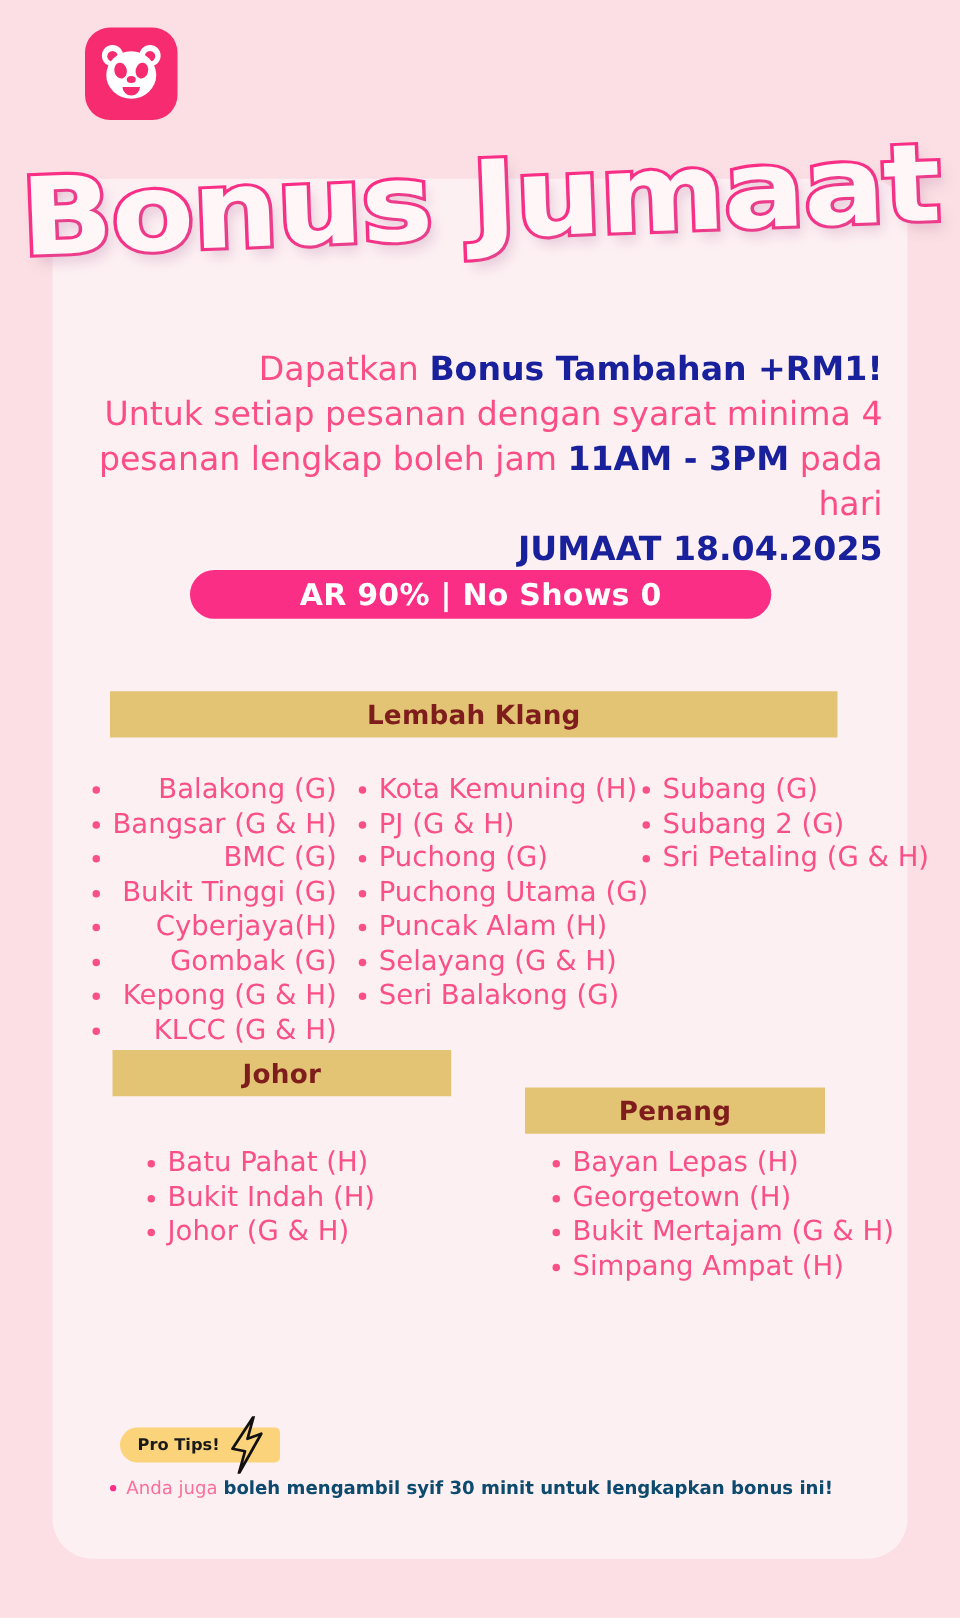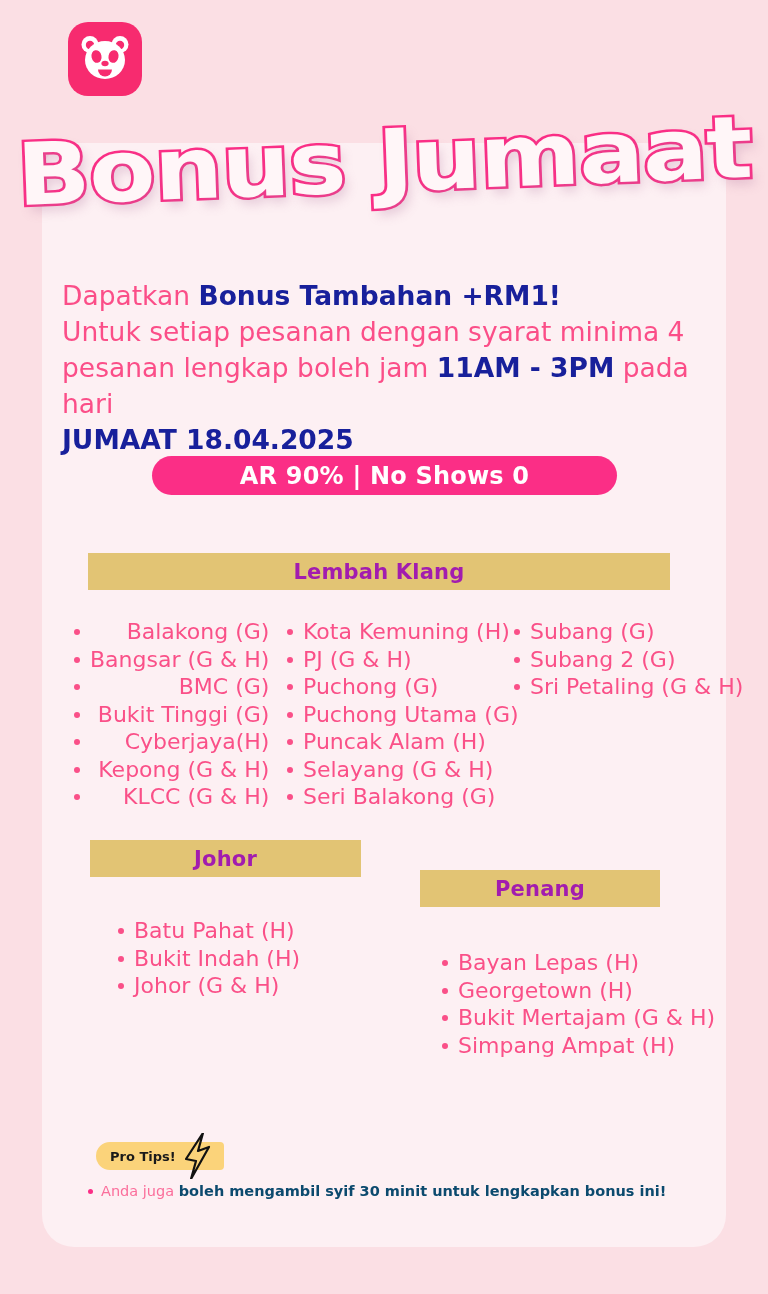--- a/index.html
+++ b/index.html
@@ -42,21 +42,21 @@
     color:#FFF6F8;
     transform:rotate(-2.2deg) scaleX(1.12);
     -webkit-text-stroke:5px #FB2E86;
     paint-order:stroke fill;
     text-shadow:4px 7px 10px rgba(180,120,160,.30);
   }
 
   
   .copy {
     position:absolute; left:62px; top:278px; width:644px;
-    text-align:left;
+    text-align:right;
     font-size:26.5px; line-height:36px;
     color:#FB4E88;
     font-family:"DejaVu Sans", sans-serif;
   }
   .copy b { color:#18209B; font-weight:bold; }
   .copy .navy { color:#18209B; font-weight:bold; }
 
   
   .pill {
     position:absolute; left:152px; top:456px;
@@ -66,21 +66,21 @@
     color:#fff; font-weight:bold; font-size:24px;
     display:flex; align-items:center; justify-content:center;
     font-family:"DejaVu Sans", sans-serif;
     letter-spacing:.2px;
   }
 
   
   .goldbar {
     position:absolute;
     background:#E2C474;
-    color:#a21caf; font-weight:bold; font-size:21px;
+    color:#7f1d1d; font-weight:bold; font-size:21px;
     display:flex; align-items:center; justify-content:center;
     font-family:"DejaVu Sans", sans-serif;
     letter-spacing:.2px;
   }
   #bar-klang  { left:88px;  top:553px; width:582px; height:37px; }
   #bar-johor  { left:90px;  top:840px; width:271px; height:37px; }
   #bar-penang { left:420px; top:870px; width:240px; height:37px; }
 
   
   .col { position:absolute; }
@@ -97,21 +97,21 @@
   .col li::before {
     content:"";
     position:absolute; left:2px; top:11px;
     width:6px; height:6px; border-radius:50%;
     background:#FA5088;
   }
   #klang-c1 { left:72px;  top:618px;text-align:right; }
   #klang-c2 { left:285px; top:618px; }
   #klang-c3 { left:512px; top:618px; }
   #johor-list  { left:116px; top:917px; }
-  #penang-list { left:440px; top:917px;margin-top:32px; }
+  #penang-list { left:440px; top:917px; }
 
   
   .protips {
     position:absolute; left:96px; top:1142px;
     height:28px;
   }
   .protips .tag {
     position:relative;
     display:flex; align-items:center;
     height:28px; padding:0 48px 0 14px;
@@ -174,20 +174,21 @@
 
   <div class="pill">AR 90% | No Shows 0</div>
 
   <div class="goldbar" id="bar-klang">Lembah Klang</div>
   <ul class="col" id="klang-c1">
       <li>Balakong (G)</li>
       <li>Bangsar (G &amp; H)</li>
       <li>BMC (G)</li>
       <li>Bukit Tinggi (G)</li>
       <li>Cyberjaya(H)</li>
+      <li>Gombak (G)</li>
       <li>Kepong (G &amp; H)</li>
       <li>KLCC (G &amp; H)</li>
     </ul>
   <ul class="col" id="klang-c2">
       <li>Kota Kemuning (H)</li>
       <li>PJ (G &amp; H)</li>
       <li>Puchong (G)</li>
       <li>Puchong Utama (G)</li>
       <li>Puncak Alam (H)</li>
       <li>Selayang (G &amp; H)</li>

